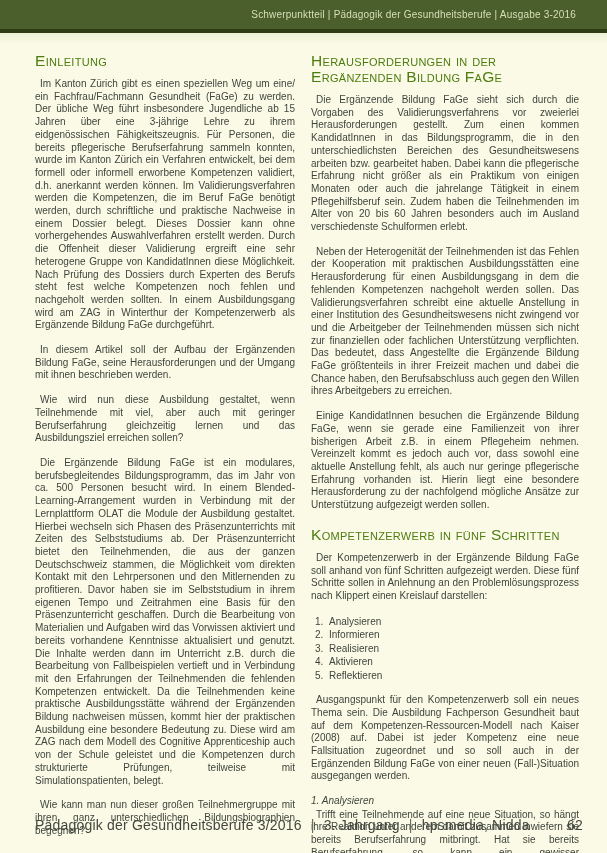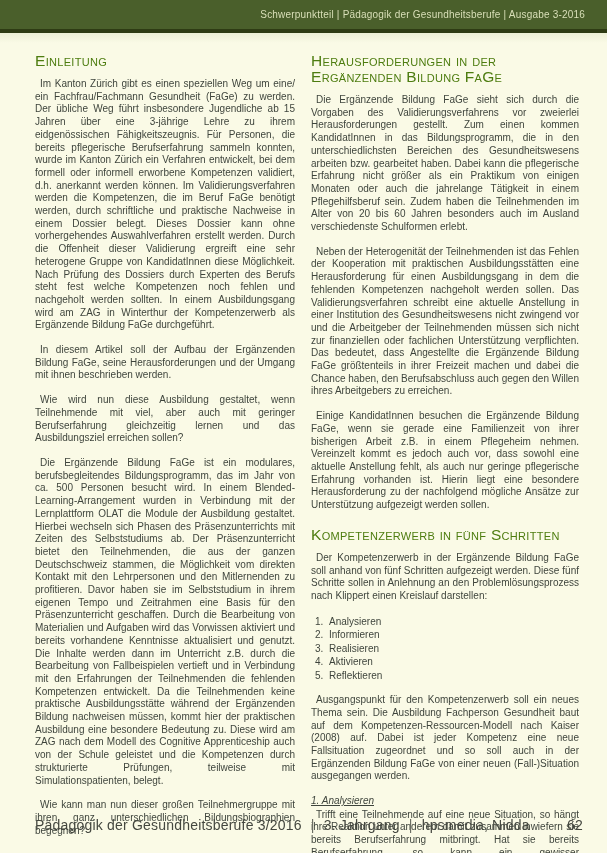--- a/index.html
+++ b/index.html
@@ -11,21 +11,21 @@
     position:relative;
     overflow:hidden;
   }
   .header-bar{
     height:33px;
     background:#4a5f2b;
     border-bottom:4px solid #2e3b14;
     display:flex;
     align-items:center;
     justify-content:flex-end;
-    padding-right:22px;
+    padding-right:31px;
     box-sizing:border-box;
   }
   .header-bar .issue-info{
     color:#d9dfb8;
     font-size:10px;
     letter-spacing:0.2px;
   }
   .header-fade{
     height:10px;
     background:linear-gradient(#ecefd6,#fafae6);
@@ -71,21 +71,20 @@
   ol.steps li::before{
     content:counter(step) ".";
     display:inline-block;
     width:14px;
   }
   .sub-heading{
     font-size:10px;
     line-height:12.7px;
     font-style:italic;
     margin:0 0 1px 0;
-    text-decoration:underline;
   }
   .footer{
     position:absolute;
     left:35px;
     right:24px;
     bottom:20px;
     display:flex;
     align-items:baseline;
     font-size:14px;
     color:#44473f;

